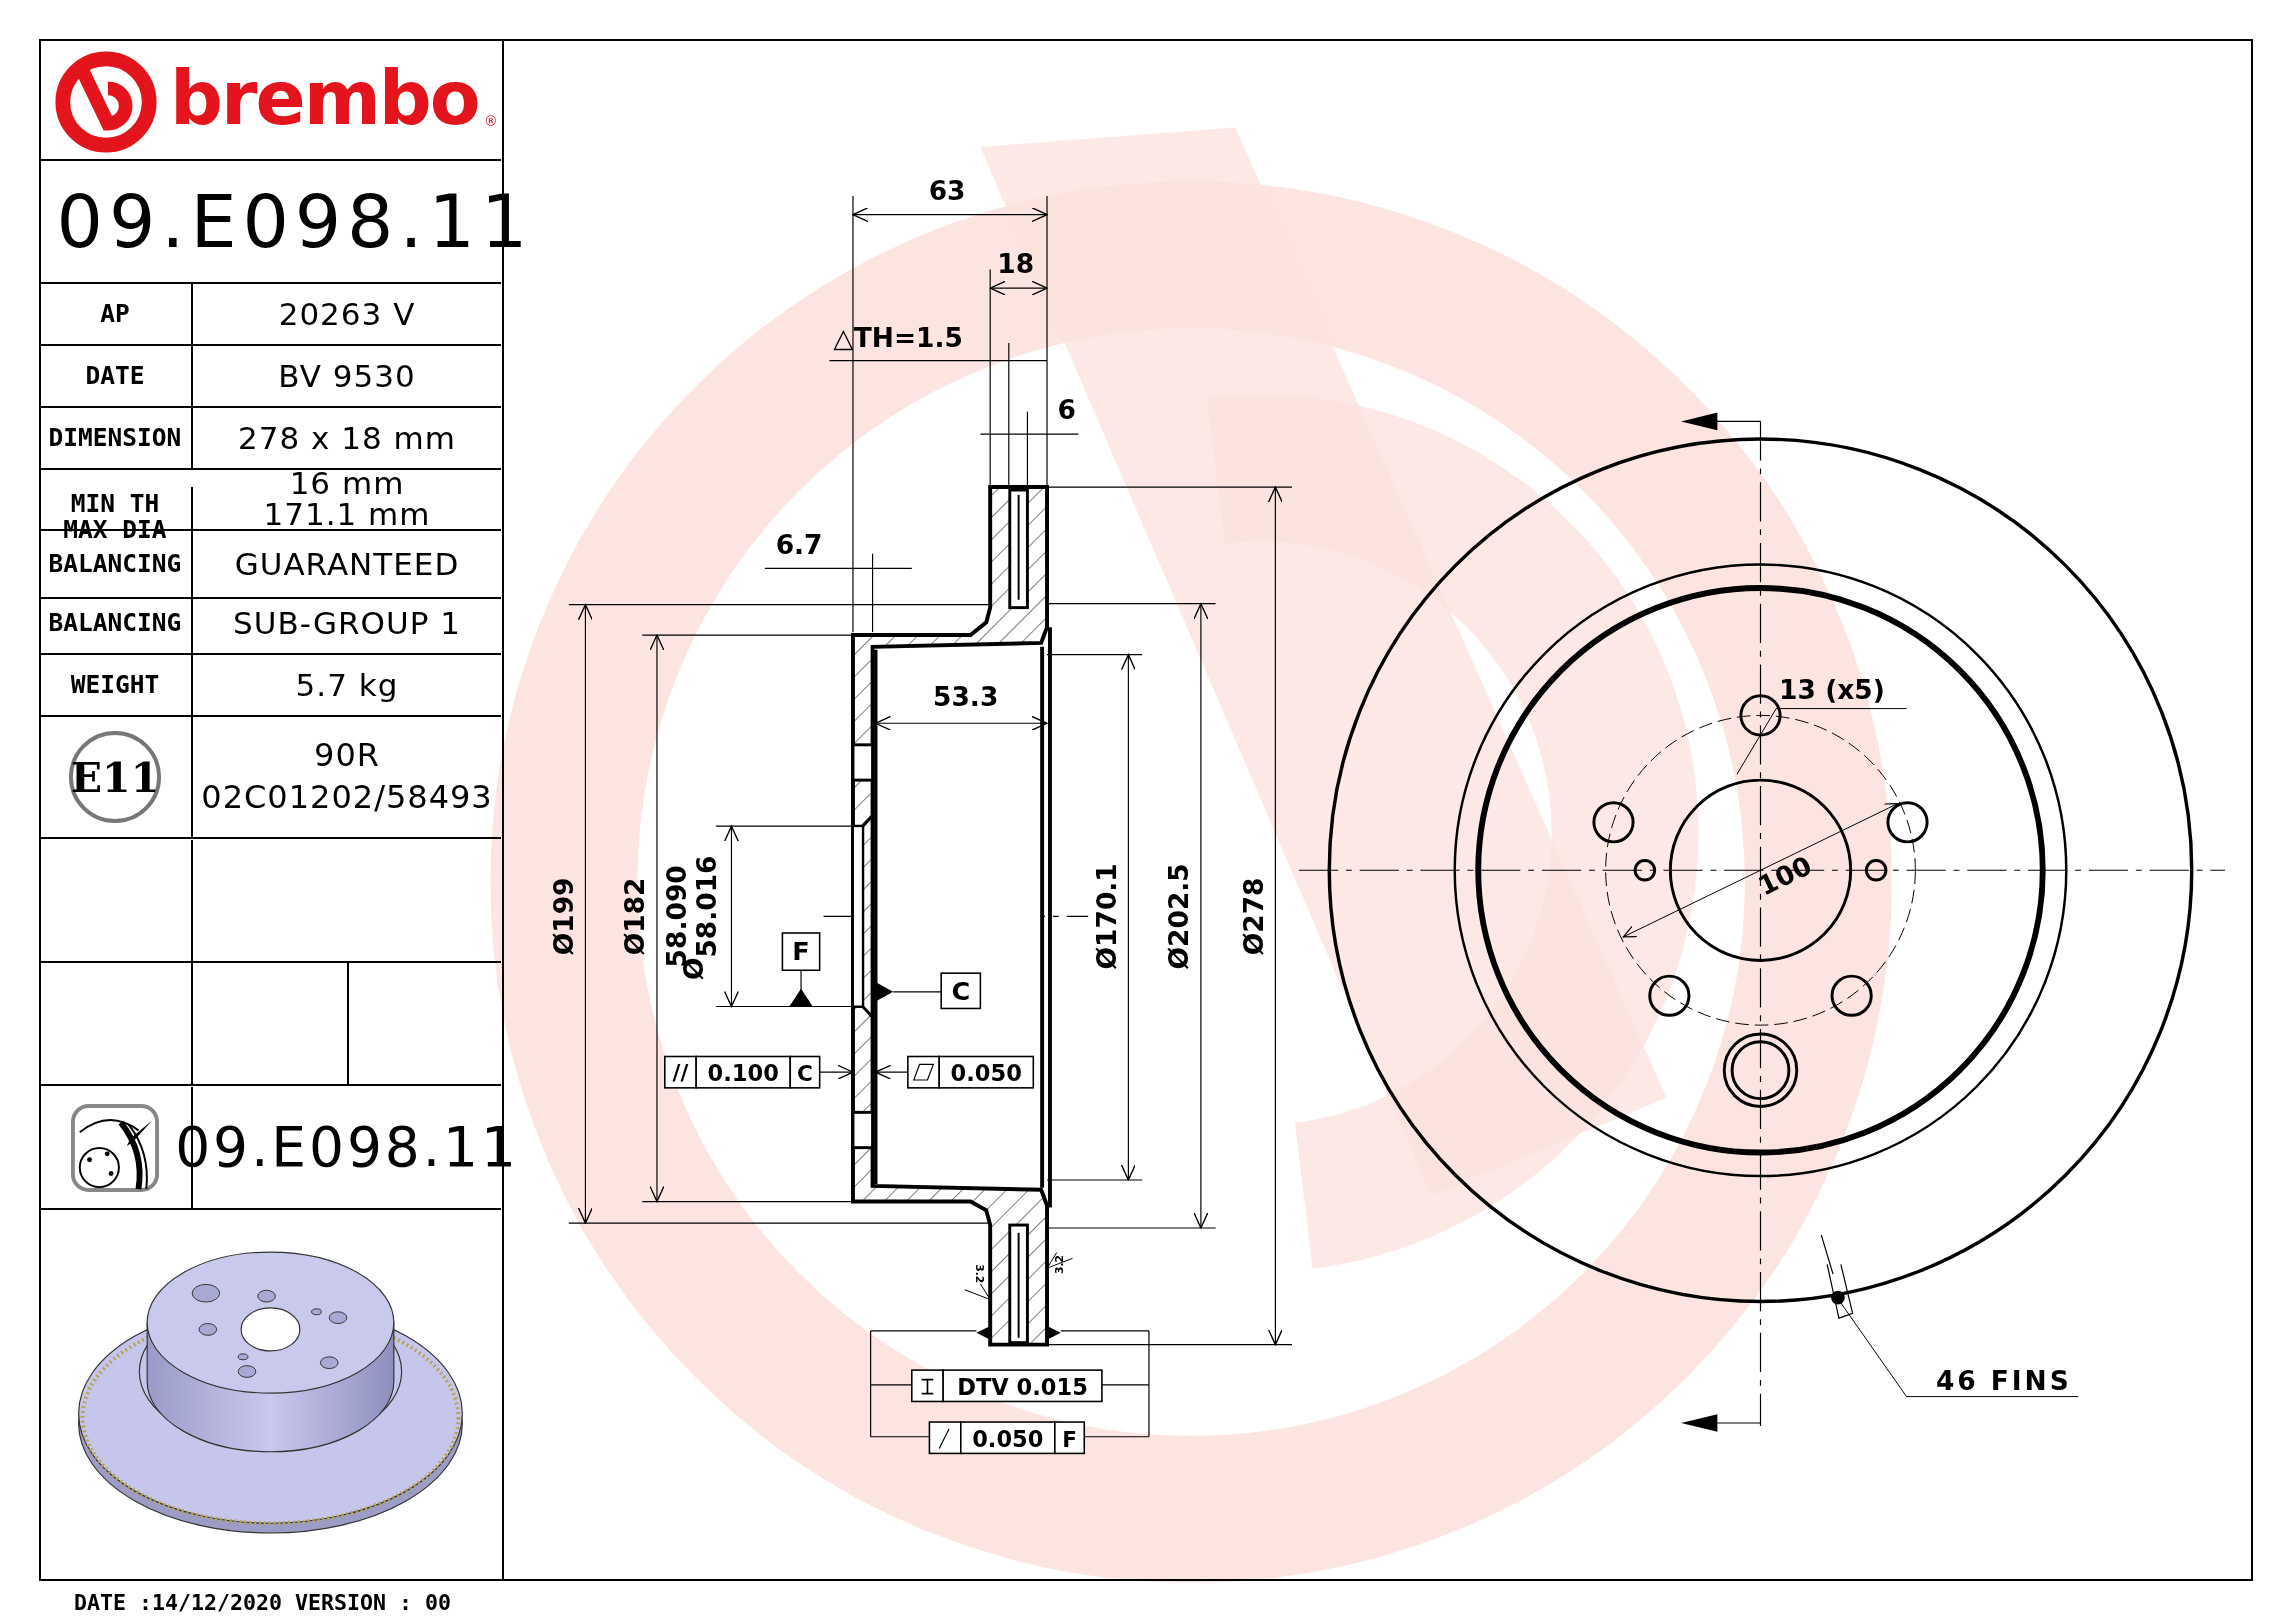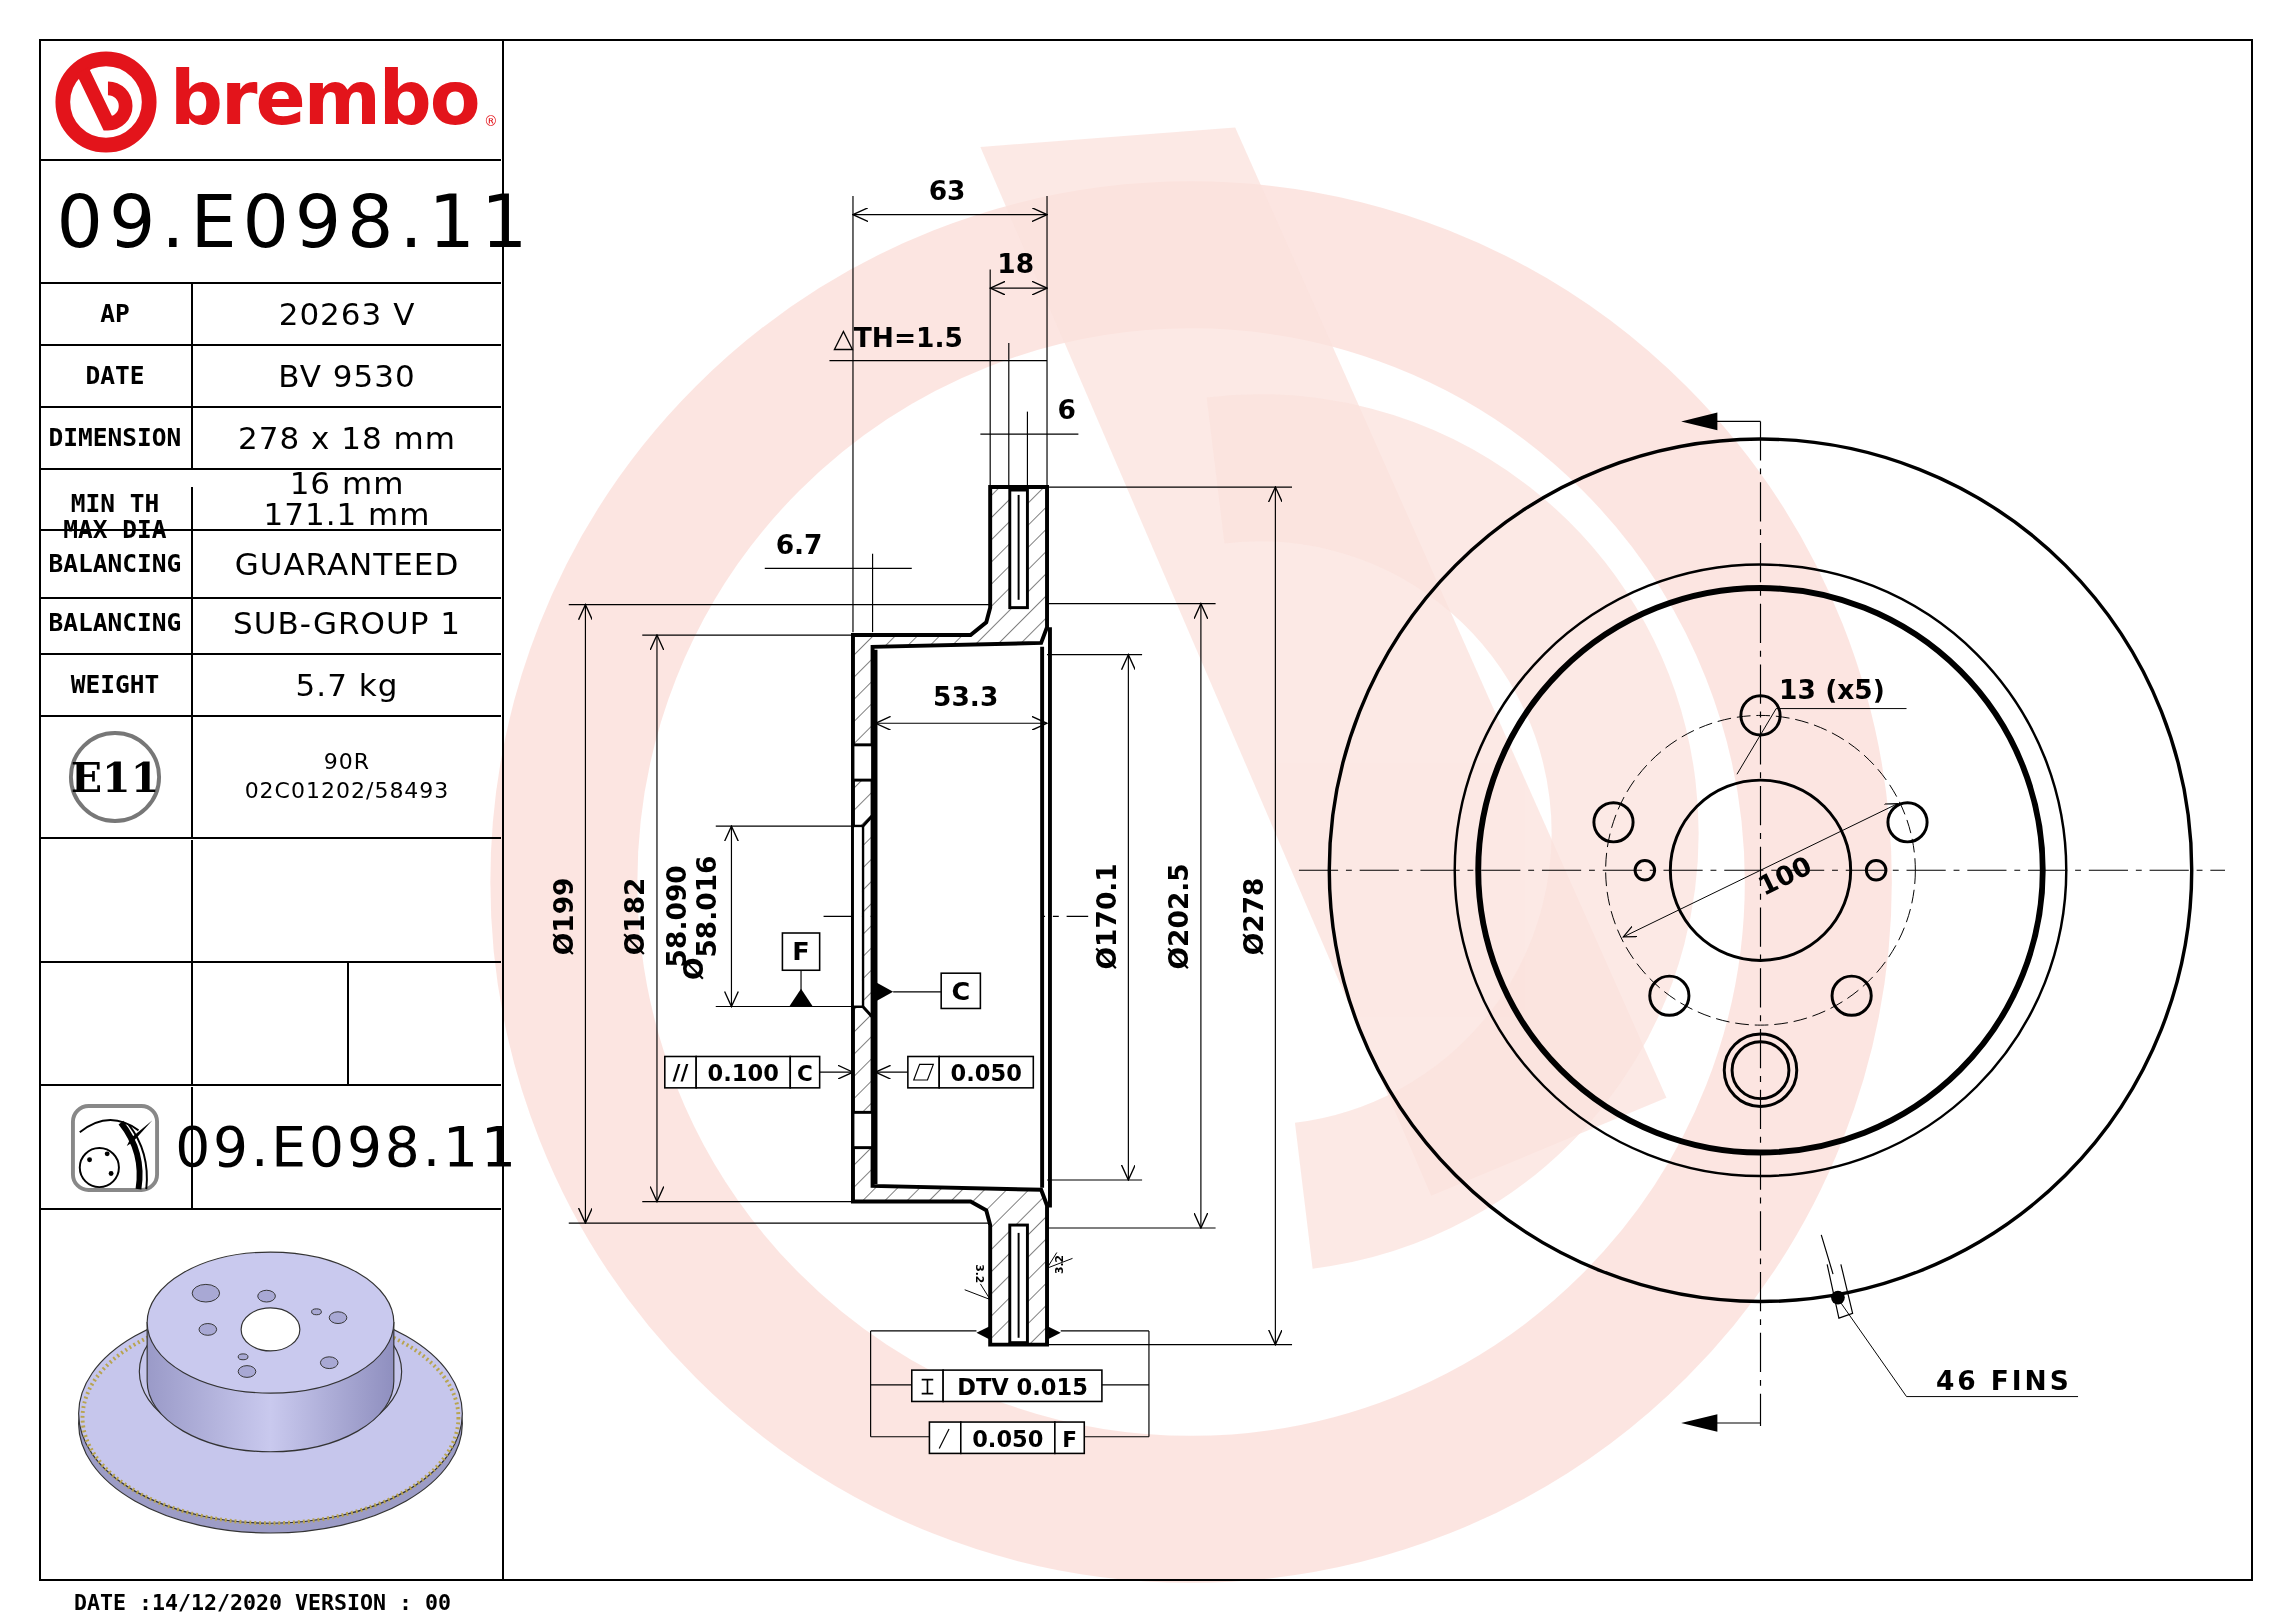--- a/index.html
+++ b/index.html
@@ -90,21 +90,21 @@
     <div class="val">5.7 kg</div>
   </div>
 
   <div class="row" style="top:677px;height:123px;">
     <div class="lbl">
       <svg width="96" height="96" viewBox="0 0 98 98" style="font-size:25px">
         <circle cx="49" cy="49" r="45" fill="#fff" stroke="#777" stroke-width="4"></circle>
         <text x="49" y="64" text-anchor="middle" style="font-family:'DejaVu Serif', serif;font-weight:bold;font-size:42px;">E11</text>
       </svg>
     </div>
-    <div class="val" style="font-size:22px;line-height:1.3;">
+    <div class="val" style="font-size:32px;line-height:1.3;">
       <span>90R</span>
       <span>02C01202/58493</span>
     </div>
   </div>
   <div class="row" style="top:801px;height:123px;">
     <div class="lbl"></div>
   </div>
   <div class="row thick" style="top:924px;height:123px;">
     <div class="lbl"></div>
     <div class="abs" style="left:308px;top:0;width:2px;height:100%;background:#000;"></div>

